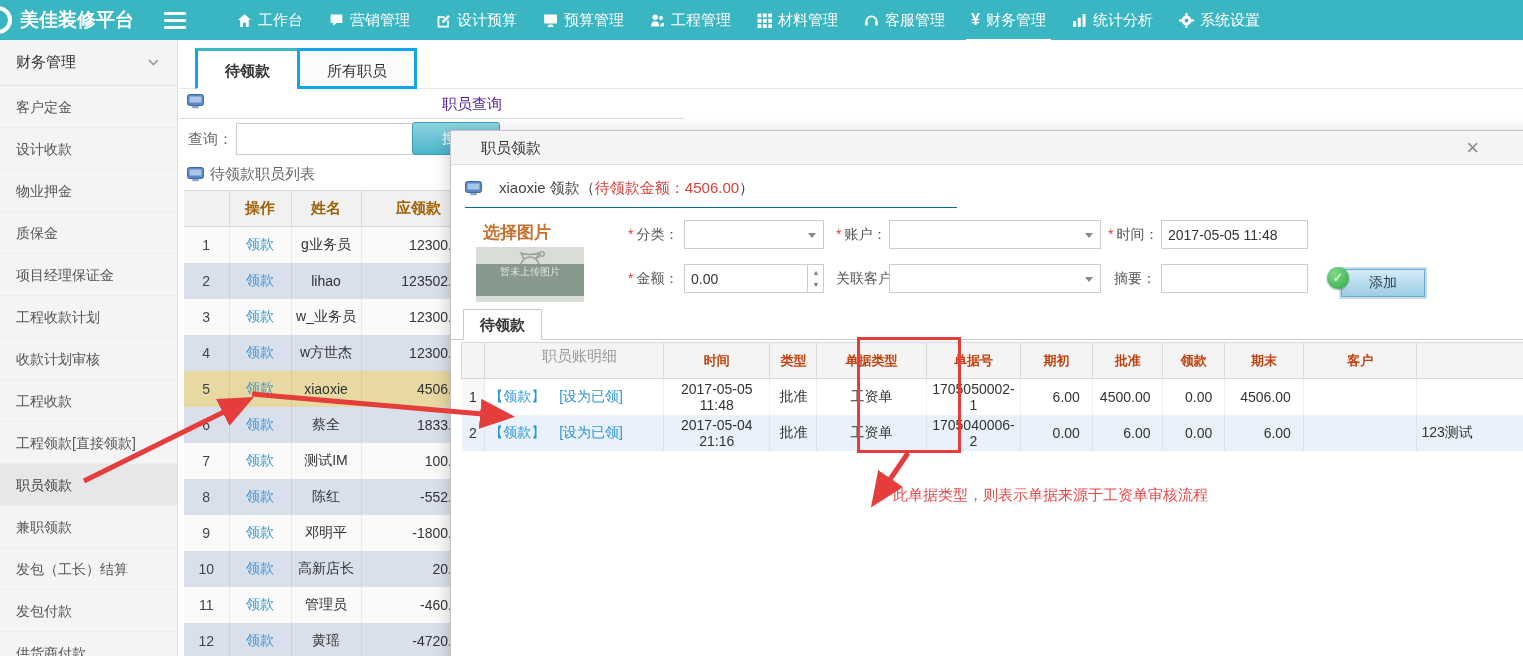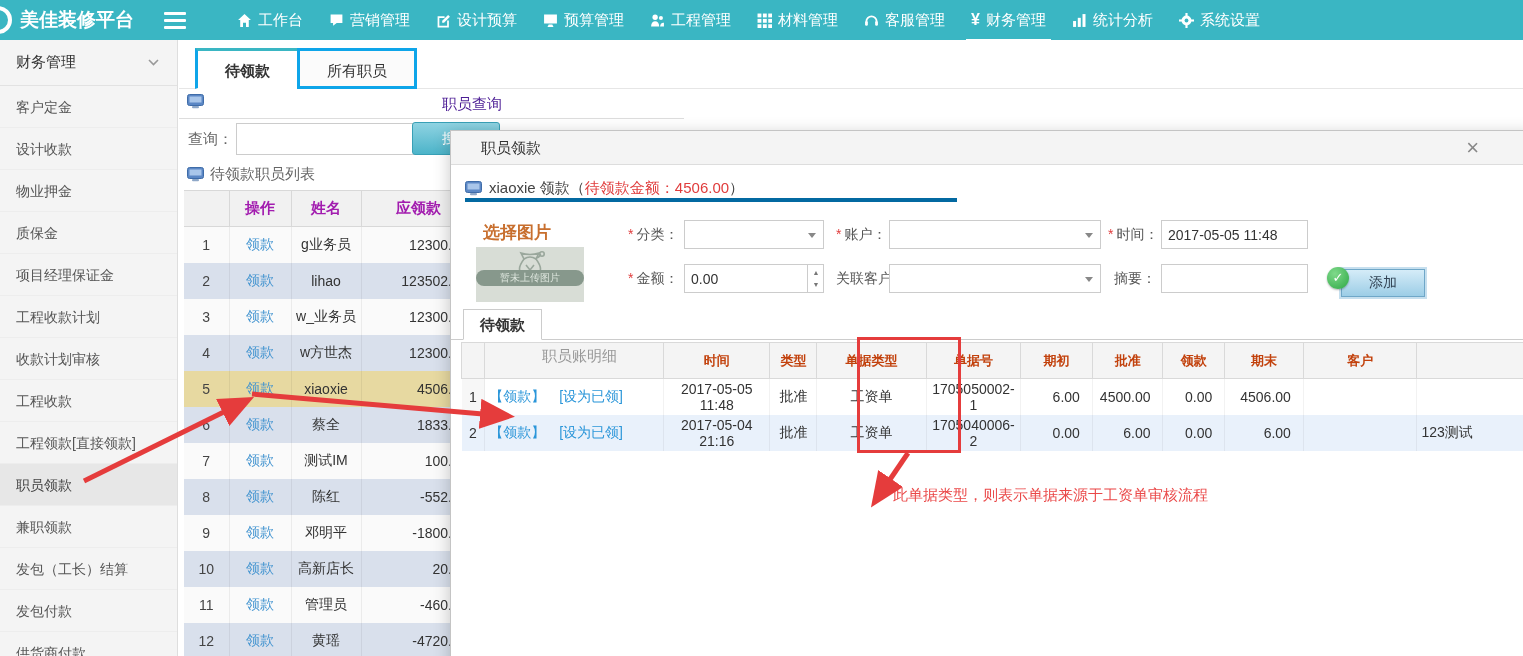--- a/index.html
+++ b/index.html
@@ -32,39 +32,39 @@
   .panel-title { position:absolute; top:55px; left:0; width:586px; text-align:center; font-size:15px; color:#4c1d95; }
   .panel-icon { position:absolute; top:54px; left:8px; }
   .panel-rule { position:absolute; top:78px; left:0; width:505px; border-top:1px solid #ddd; }
   .search-label { position:absolute; top:90px; left:9px; font-size:15px; color:#666; }
   .search-input { position:absolute; top:83px; left:57px; width:179px; height:32px; border:1px solid #ccc; padding:0 6px; font-size:14px; }
   .search-btn { position:absolute; top:82px; left:233px; width:88px; height:33px; border:1px solid #38a0b6; border-radius:3px; background:linear-gradient(#8fd3e2,#4cb4c9); color:#fff; font-size:14px; cursor:pointer; }
   .list-title { position:absolute; top:125px; left:8px; display:flex; align-items:center; gap:6px; font-size:15px; color:#666; }
 
   
   .ltable { position:absolute; top:150px; left:5px; width:292px; border-collapse:collapse; table-layout:fixed; font-size:14px; }
-  .ltable th { height:36px; background:#f1f1f1; border:1px solid #d8d8d8; border-left:none; font-size:15px; color:#a21caf;margin-top:17px; }
+  .ltable th { height:36px; background:#f1f1f1; border:1px solid #d8d8d8; border-left:none; font-size:15px; color:#a16207;margin-top:17px; }
   .ltable td { height:36px; text-align:center; border-right:1px solid rgba(0,0,0,0.06); }
   .ltable tr.odd  td { background:#fafafa; }
   .ltable tr.even td { background:#d9e0ec; }
   .ltable tr.selected td { background:#e7d9a1; }
   .ltable td.num { background:rgba(0,0,0,0.04); color:#444; }
   .ltable td.amt { text-align:right; padding-right:8px; }
   a.lk { color:#4394d0; text-decoration:none; cursor:pointer; }
 
   
   .modal { position:absolute; left:450px; top:130px; width:1085px; height:540px; background:#fff; border:1px solid #c4c4c4; box-shadow:0 4px 16px rgba(0,0,0,.22); z-index:10; overflow:hidden; }
   .modal-header { height:34px; background:#f4f4f4; border-bottom:1px solid #ddd; line-height:33px; padding-left:30px; font-size:15px; color:#333; }
   .modal-close { position:absolute; top:4px; right:55px; font-size:22px; color:#888; cursor:pointer; line-height:26px; }
-  .modal-info { position:absolute; top:48px; left:14px; width:492px; border-bottom:4px solid #0369a1; display:flex; align-items:center; gap:7px; font-size:15px; color:#444; }
+  .modal-info { position:absolute; top:48px; left:14px; width:492px; padding-bottom:9px; border-bottom:1px solid #0369a1; display:flex; align-items:center; gap:17px; font-size:15px; color:#444; }
   .red-text { color:#e03c3c; }
 
   .choose-img { position:absolute; top:90px; left:32px; font-size:17px; font-weight:bold; color:#c86f2e; cursor:pointer; }
   .img-ph { position:absolute; top:116px; left:25px; width:108px; height:55px; background:#d8ddd6; overflow:hidden; }
-  .img-ph .strip { position:absolute; left:0; right:0; bottom:16px; height:16px; background:#87988c; color:#dfe7df; font-size:10px; text-align:center; line-height:16px;border-radius:8px; }
+  .img-ph .strip { position:absolute; left:0; right:0; bottom:6px; height:32px; background:#87988c; color:#dfe7df; font-size:10px; text-align:center; line-height:16px; }
   .img-ph svg { position:absolute; left:34px; top:2px; }
 
   .f-label { position:absolute; height:29px; line-height:29px; font-size:14px; color:#555; white-space:nowrap; }
   .req { color:#e03c3c; margin-right:3px; }
   .f-select { position:absolute; height:29px; border:1px solid #ccc; background:#fff; cursor:pointer; }
   .f-select .caret { position:absolute; right:7px; top:12px; width:0; height:0; border-left:4px solid transparent; border-right:4px solid transparent; border-top:5px solid #888; }
   .f-input { position:absolute; height:29px; border:1px solid #ccc; padding:0 6px; font-size:14px; color:#333; }
   .spin { position:absolute; right:0; top:0; bottom:0; width:17px; border-left:1px solid #ccc; display:flex; flex-direction:column; align-items:center; justify-content:space-evenly; font-size:7px; color:#777; cursor:pointer; }
   .check-circle { position:absolute; top:136px; left:876px; width:22px; height:22px; border-radius:50%; background:radial-gradient(circle at 35% 30%, #7fd98a, #2ea845); color:#fff; font-size:13px; font-weight:bold; text-align:center; line-height:22px; box-shadow:0 1px 2px rgba(0,0,0,.3); z-index:3; }
   .add-btn { position:absolute; top:138px; left:890px; width:84px; height:28px; background:linear-gradient(#d5ecf8,#9ccde6); border:1px solid #6fa7c8; box-shadow:0 0 0 2px #c6dfee; font-size:14px; color:#345; cursor:pointer; }

